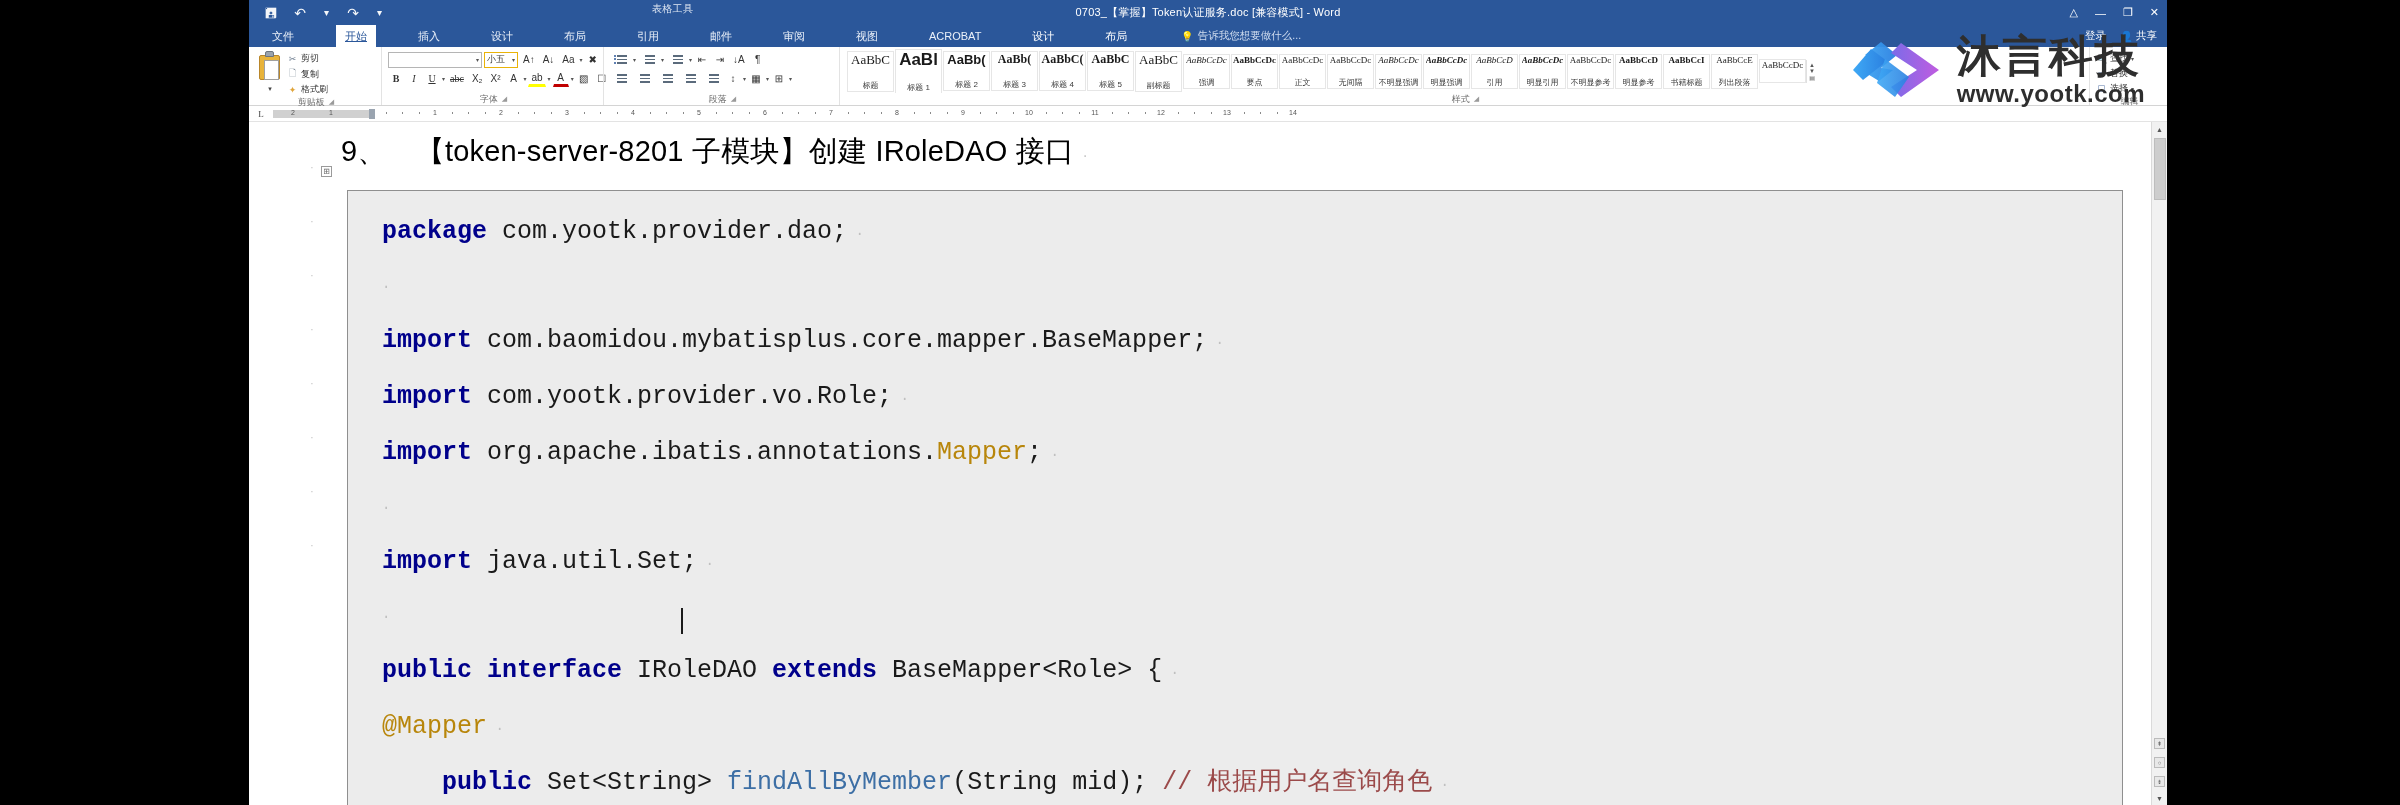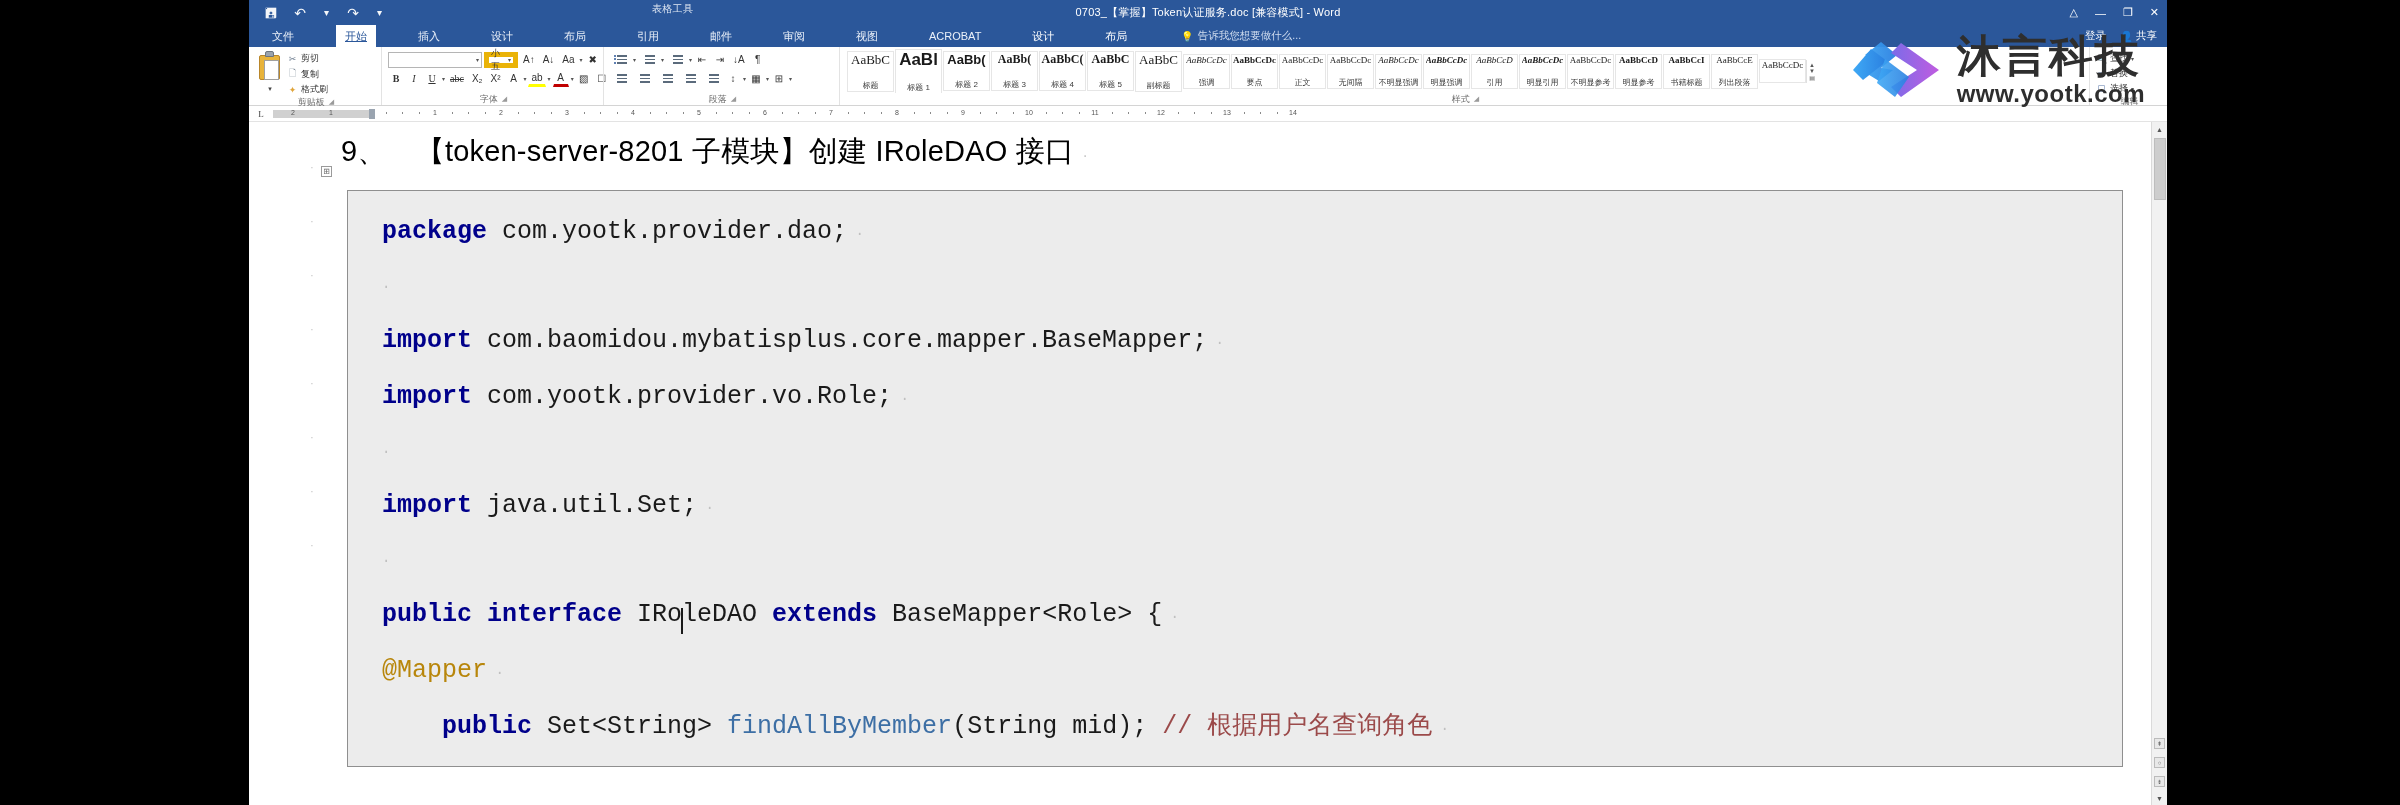--- a/index.html
+++ b/index.html
@@ -121,21 +121,21 @@
     height: 16px; min-width: 16px; padding: 0 2px;
     font-size: 10px; color: #333; border: 1px solid transparent; cursor: default;
   }
   .fontbox {
     display: inline-flex; align-items: center; justify-content: flex-end;
     width: 94px; height: 16px; border: 1px solid #b5b5b5; background: #fff;
     font-size: 9px; color: #333; padding-right: 2px;
   }
   .sizebox {
     display: inline-flex; align-items: center; justify-content: space-between;
-    width: 34px; height: 16px; border: 5px solid #eab308; background: #fff;
+    width: 34px; height: 16px; border: 1px solid #eab308; background: #fff;
     font-size: 9px; color: #333; padding: 0 2px;
   }
   .caret { font-size: 6px; color: #555; }
   .ctl.bold { font-weight: bold; font-family: "Liberation Serif", serif; }
   .ctl.ital { font-style: italic; font-family: "Liberation Serif", serif; }
   .ctl.under { text-decoration: underline; font-family: "Liberation Serif", serif; }
   .ctl.strike { text-decoration: line-through; font-family: "Liberation Serif", serif; }
   .swatch-red { border-bottom: 3px solid #c00000; }
   .swatch-yellow { border-bottom: 3px solid #ffff00; }
 
@@ -706,20 +706,21 @@
             <span>9、　【token-server-8201 子模块】创建 IRoleDAO 接口</span>
             <span class="pilcrow">·</span>
           </div>
           <div class="heading-mark">⊞</div>
 
           <div class="codebox" id="codebox">
               <div class="cline"><span class="kw">package</span><span> com.yootk.provider.dao;</span><span class="dot"> ·</span></div>
               <div class="cline blank"><span class="dot">·</span></div>
               <div class="cline"><span class="kw">import</span><span> com.baomidou.mybatisplus.core.mapper.BaseMapper;</span><span class="dot"> ·</span></div>
               <div class="cline"><span class="kw">import</span><span> com.yootk.provider.vo.Role;</span><span class="dot"> ·</span></div>
+              <div class="cline"><span class="kw">import</span><span> org.apache.ibatis.annotations.</span><span class="typ">Mapper</span><span>;</span><span class="dot"> ·</span></div>
               <div class="cline blank"><span class="dot">·</span></div>
               <div class="cline"><span class="kw">import</span><span> java.util.Set;</span><span class="dot"> ·</span></div>
               <div class="cline blank"><span class="dot">·</span></div>
               <div class="cline"><span class="kw">public interface</span><span> IRoleDAO </span><span class="kw">extends</span><span> BaseMapper&lt;Role&gt; {</span><span class="dot"> ·</span></div>
               <div class="cline"><span class="ann">@Mapper</span><span class="dot"> ·</span></div>
               <div class="cline"><span>    </span><span class="kw">public</span><span> Set&lt;String&gt; </span><span class="mth">findAllByMember</span><span>(String mid); </span><span class="cmt">// 根据用户名查询角色</span><span class="dot"> ·</span></div>
             </div>
           <div class="caretline"></div>
         </div>
       </div>

